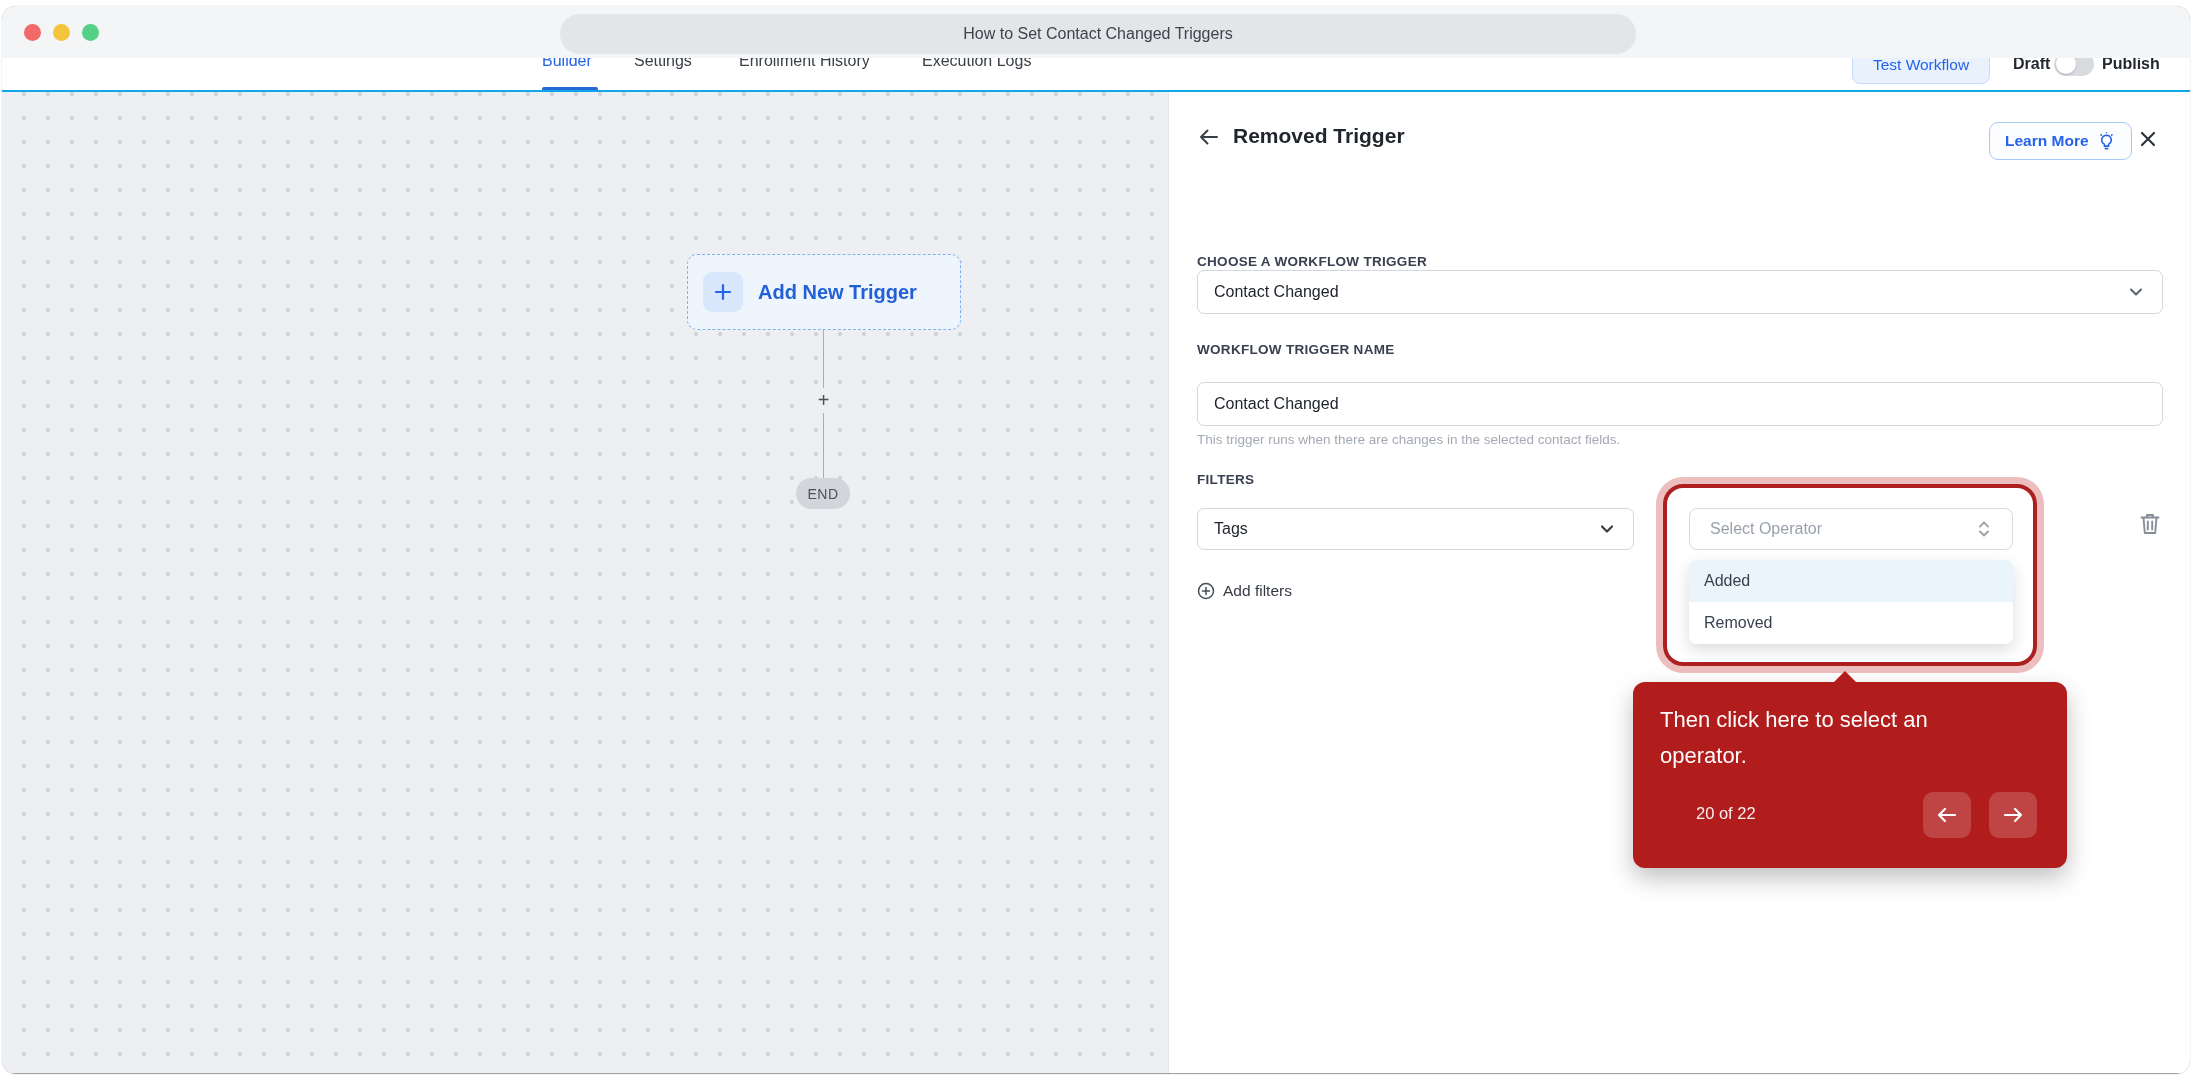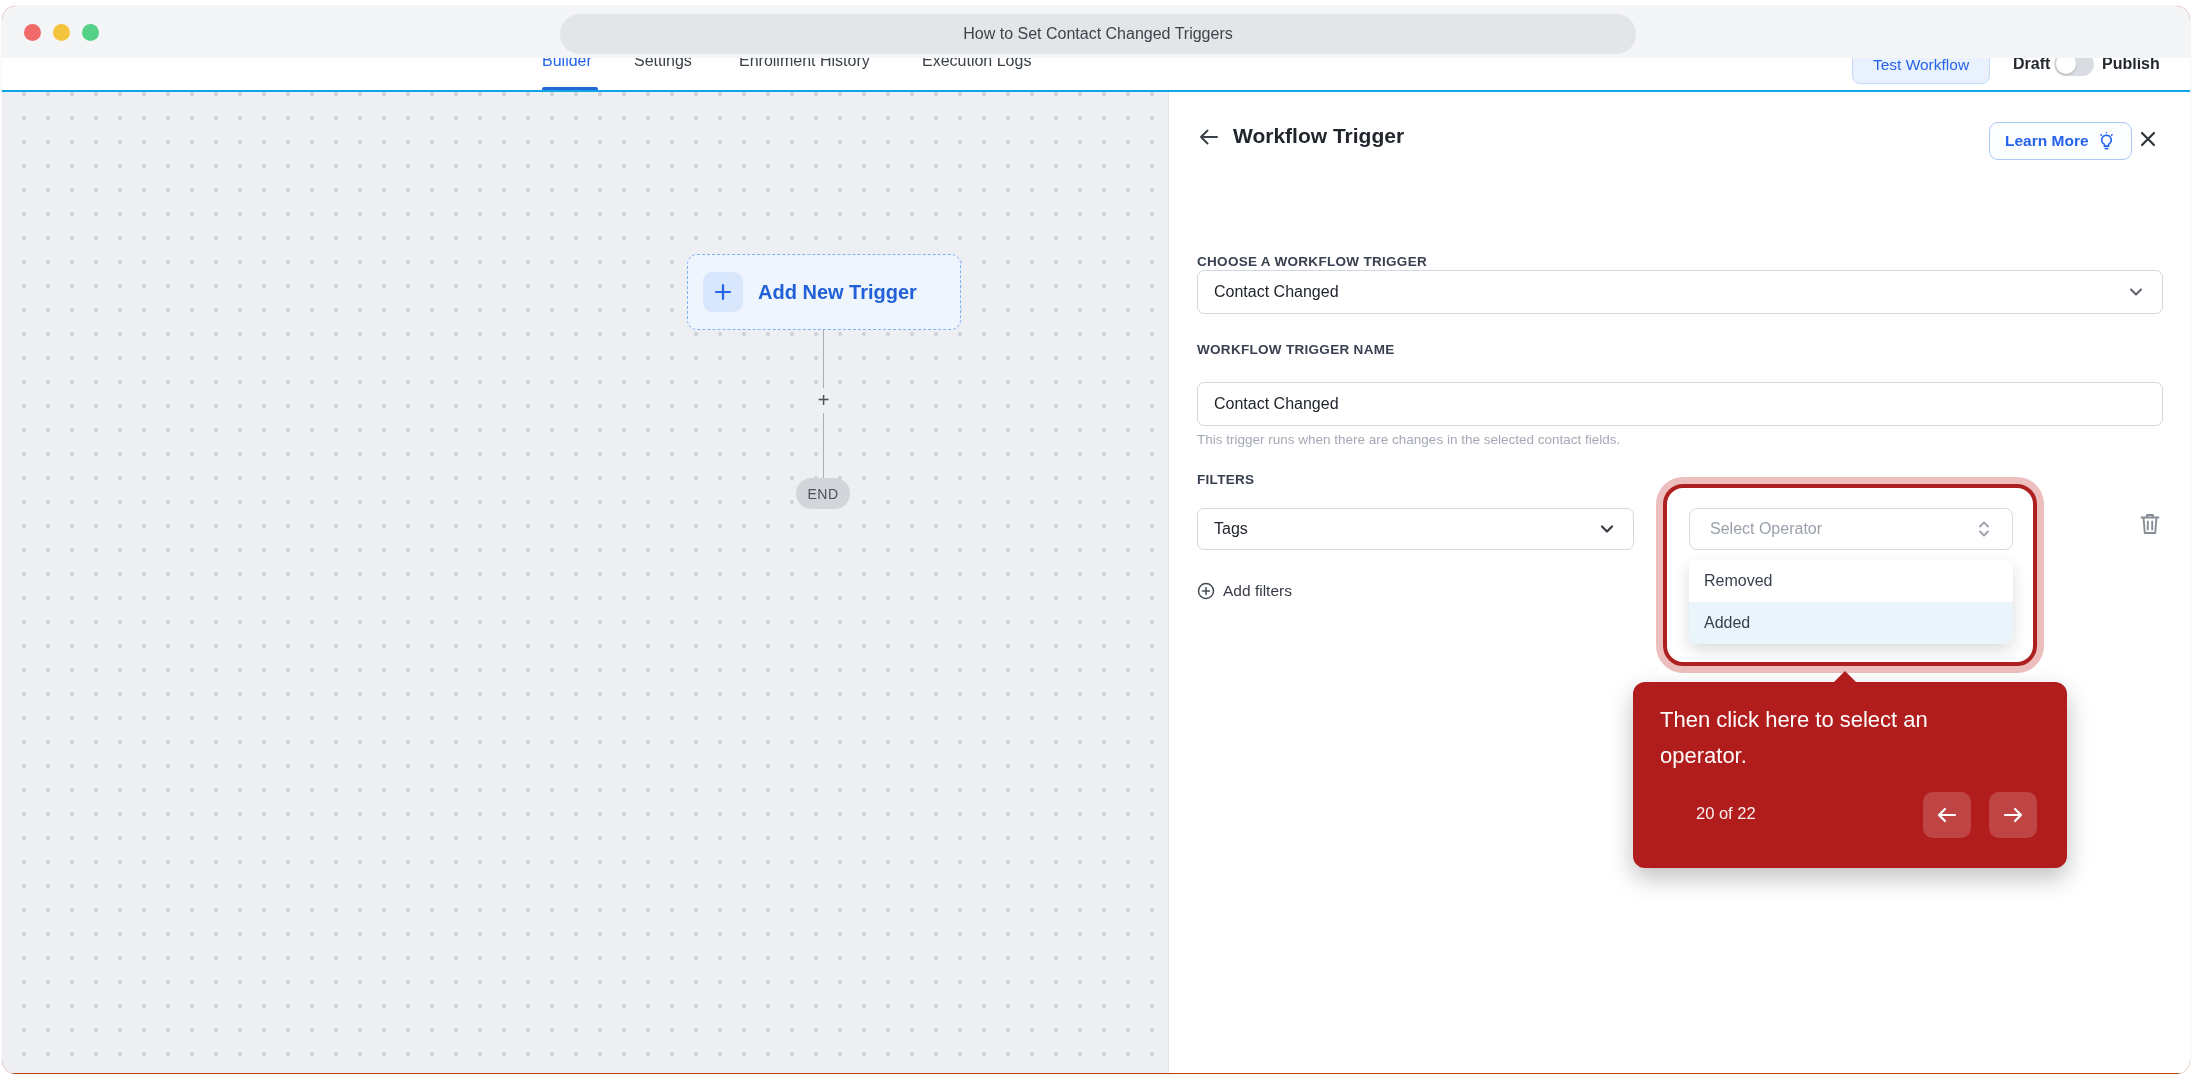--- a/index.html
+++ b/index.html
@@ -1,19 +1,19 @@
 <!DOCTYPE html>
 <html><head>
 <meta charset="utf-8">
 <style>
   * { margin:0; padding:0; box-sizing:border-box; }
   html,body { width:2192px; height:1080px; background:#ffffff; font-family:"Liberation Sans","DejaVu Sans",sans-serif; overflow:hidden; }
 
   .window { position:absolute; left:2px; top:6px; width:2188px; height:1068px;
-            border-radius:14px; overflow:hidden; background:#c2410c;
+            border-radius:14px; overflow:hidden; background:#a3a3a3;
             box-shadow:0 0 0 1px rgba(0,0,0,0.04); }
 
   
   .titlebar { position:relative; height:52px; background:#f4f5f7; }
   .traffic { position:absolute; left:22px; top:18px; display:flex; gap:12px; }
   .light { width:17px; height:17px; border-radius:50%; }
   .light.red{ background:#f16a6a; } .light.yellow{ background:#f5c43d; } .light.green{ background:#55d187; }
   .title-pill { position:absolute; left:558px; top:8px; width:1076px; height:40px; border-radius:20px;
                 background:#e3e5e9; display:flex; align-items:center; justify-content:center;
                 font-size:16px; color:#3f444b; }
@@ -142,21 +142,21 @@
       <div class="end-pill">END</div>
     </div>
 
     <div class="panel">
 
       <div class="back-arrow">
         <svg width="24" height="24" viewBox="0 0 24 24">
             <path d="M20 12H4M10.5 5.5 4 12l6.5 6.5" stroke="#3a4048" stroke-width="2" fill="none" stroke-linecap="round" stroke-linejoin="round"></path>
           </svg>
       </div>
-      <div class="panel-title">Workflow Trigger</div>
+      <div class="panel-title">Removed Trigger</div>
 
       <div class="learn-more">
         <span>Learn More</span>
         <svg width="19" height="19" viewBox="0 0 24 24" fill="none" stroke="#2563eb" stroke-width="2" stroke-linecap="round">
           <path d="M9.5 18h5M10.5 21h3"></path>
             <path d="M12 4a6 6 0 0 0-3.3 11 2.8 2.8 0 0 1 .8 1.6V18h5v-1.4a2.8 2.8 0 0 1 .8-1.6A6 6 0 0 0 12 4z"></path>
           <path d="M12 1v.01M5 3.5l.5.5M19 3.5l-.5.5"></path>
         </svg>
       </div>
       <div class="close-btn">
@@ -192,22 +192,22 @@
       <div class="ring"></div>
 
       <div class="op-select">
         <span class="grow">Select Operator</span>
         <svg width="16" height="20" viewBox="0 0 16 20">
             <path d="M4 7.5 8 3.5l4 4M4 12.5l4 4 4-4" stroke="#9aa1ab" stroke-width="1.8" fill="none" stroke-linecap="round" stroke-linejoin="round"></path>
           </svg>
       </div>
 
       <div class="op-menu">
+        <div class="op-item selected">Added</div>
         <div class="op-item">Removed</div>
-        <div class="op-item selected">Added</div>
       </div>
 
       <div class="trash-btn">
         <svg width="22" height="24" viewBox="0 0 22 24" fill="none" stroke="#868d97" stroke-width="1.9" stroke-linecap="round" stroke-linejoin="round">
           <path d="M2.5 5.5h17M8 5.5V3h6v2.5M4.5 5.5 5.8 21h10.4l1.3-15.5"></path>
             <path d="M8.8 9.5v8M13.2 9.5v8"></path>
         </svg>
       </div>
 
       <div class="add-filters">

